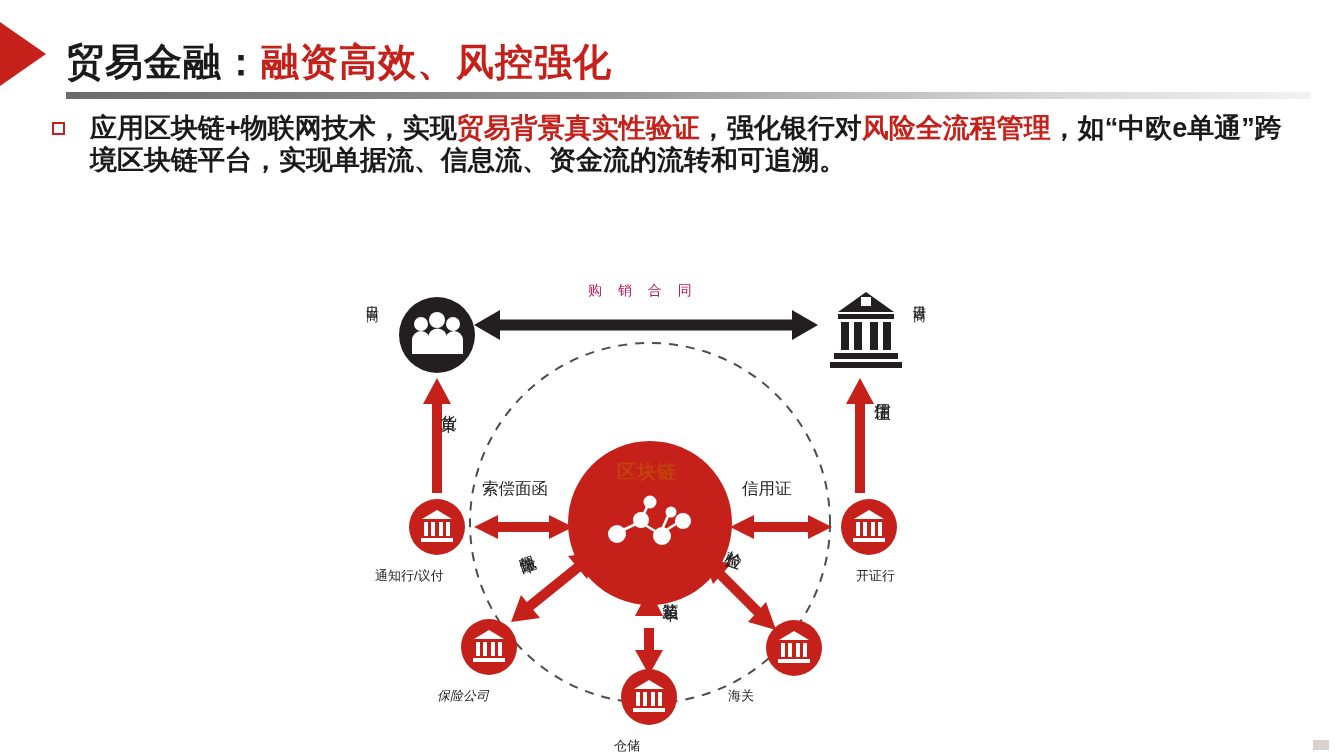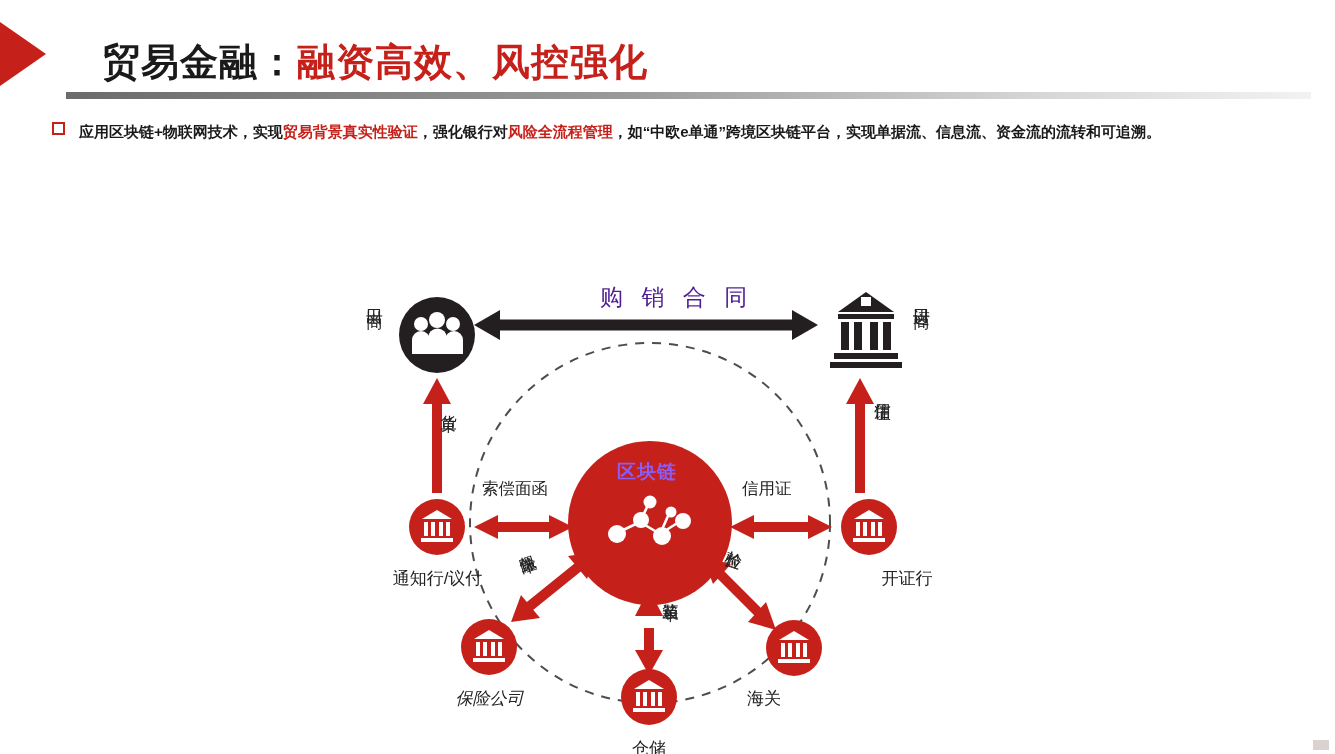--- a/index.html
+++ b/index.html
@@ -35,21 +35,20 @@
   }
   .title-text {
     position: absolute;
     left: 66px;
     top: 22px;
     font-size: 38px;
     font-weight: bold;
     letter-spacing: 1px;
     white-space: nowrap;
     line-height: 44px;
-    margin-left: 36px;
   }
   .title-black { color: #1a1a1a; }
   .title-red { color: #c5211a; }
 
   .title-underline {
     position: absolute;
     left: 66px;
     top: 92px;
     width: 1245px;
     height: 7px;
@@ -66,23 +65,23 @@
   .bullet-square {
     position: absolute;
     left: 0;
     top: 10px;
     width: 13px;
     height: 13px;
     border: 2.5px solid #c5211a;
     box-sizing: border-box;
   }
   .bullet-text {
-    margin-left: 27px;
-    font-size: 15px;
-    line-height: 40px;
+    margin-left: 38px;
+    font-size: 27px;
+    line-height: 32px;
     color: #1a1a1a;
     font-weight: bold;
   }
   .bullet-text .hl {
     color: #c5211a;
   }
 
   
   .diagram {
     position: absolute;
@@ -91,55 +90,53 @@
     width: 1335px;
     height: 504px;
   }
   .diagram svg {
     position: absolute;
     left: 0;
     top: 0;
   }
   .node-label {
     position: absolute;
-    font-size: 17px;
+    font-size: 13px;
     color: #222;
     white-space: nowrap;
-    text-align: center;
   }
   .node-label.vert {
     writing-mode: vertical-rl;
     text-orientation: upright;
     letter-spacing: 2px;
     white-space: nowrap;
   }
   .flow-label {
     position: absolute;
     font-size: 16.5px;
     color: #222;
     white-space: nowrap;
   }
   .flow-label.vert {
     writing-mode: vertical-rl;
     text-orientation: upright;
     letter-spacing: 1px;
   }
   .contract-label {
     position: absolute;
-    font-size: 23px;
-    color: #4c1d95;
+    font-size: 14px;
+    color: #be185d;
     letter-spacing: 6px;
     white-space: nowrap;
-    margin-left: 12px;
   }
   .chain-label {
     position: absolute;
     font-size: 19px;
     font-weight: bold;
-    color: #8b5cf6;
+    color: #c2410c;
     letter-spacing: 1px;
     white-space: nowrap;
   }
   .corner-mark {
     position: absolute;
     right: 6px;
     bottom: 4px;
     width: 16px;
     height: 10px;
     background: #d9d2cf;

